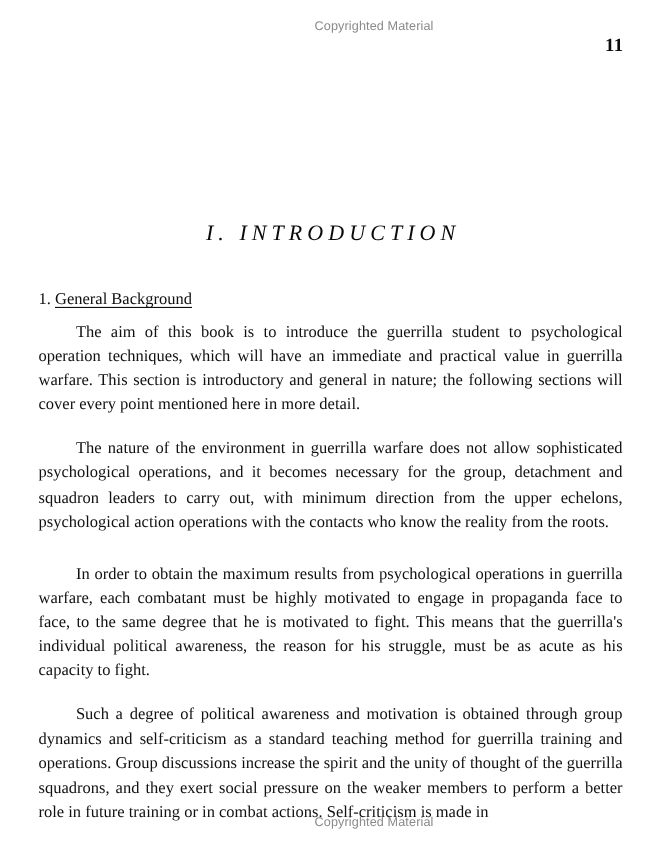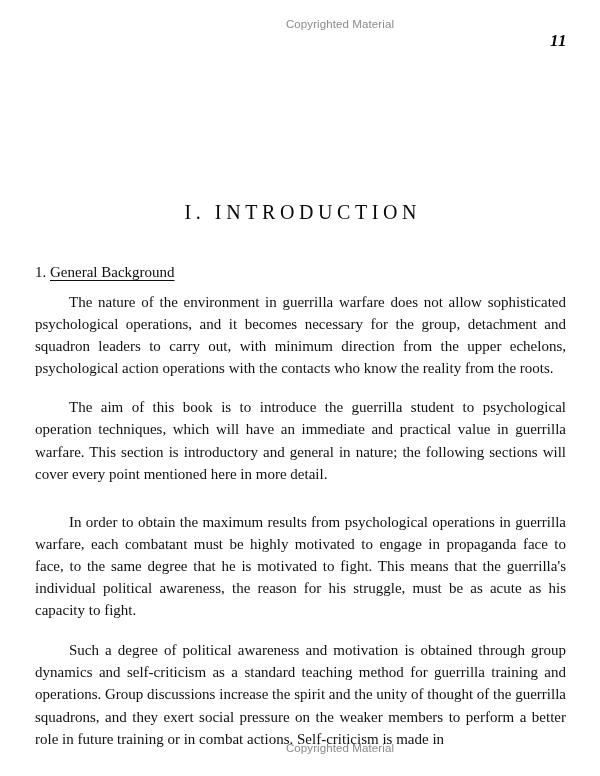--- a/index.html
+++ b/index.html
@@ -43,21 +43,20 @@
   
   .folio {
     position: absolute;
     top: 31px;
     right: 33px;
     font-family: "Liberation Serif", "DejaVu Serif", serif;
     font-size: 17px;
     font-weight: 700;
     color: #0c0c0c;
     letter-spacing: 0.5px;
-    font-style: italic;
   }
 
   
   .content {
     position: absolute;
     left: 35px;
     top: 0;
     width: 531px;
   }
 
@@ -68,20 +67,21 @@
     top: 201px;
     left: 0;
     width: 531px;
     text-align: center;
     font-size: 20px;
     font-weight: 400;
     letter-spacing: 4.6px;
     text-indent: 4.6px;
     color: #0a0a0a;
     font-family: "Liberation Serif", "DejaVu Serif", serif;
+    font-style: italic;
   }
 
   .body-block {
     position: absolute;
     top: 262px;
     left: 0;
     width: 531px;
   }
 
   .section-heading {
@@ -134,23 +134,23 @@
 
     <h1 class="chapter-title">I. INTRODUCTION</h1>
 
     <div class="body-block">
 
       <div class="section-heading">
         <span class="sec-num">1.</span>
         <span class="sec-title">General Background</span>
       </div>
 
+      <p class="para">The aim of this book is to introduce the guerrilla student to psychological operation techniques, which will have an immediate and practical value in guerrilla warfare. This section is introductory and general in nature; the following sections will cover every point mentioned here in more detail.</p>
+
       <p class="para tight">The nature of the environment in guerrilla warfare does not allow sophisticated psychological operations, and it becomes necessary for the group, detachment and squadron leaders to carry out, with minimum direction from the upper echelons, psychological action operations with the contacts who know the reality from the roots.</p>
-
-      <p class="para">The aim of this book is to introduce the guerrilla student to psychological operation techniques, which will have an immediate and practical value in guerrilla warfare. This section is introductory and general in nature; the following sections will cover every point mentioned here in more detail.</p>
 
       <div class="heading-gap"></div>
 
 
       <p class="para">In order to obtain the maximum results from psychological operations in guerrilla warfare, each combatant must be highly motivated to engage in propaganda face to face, to the same degree that he is motivated to fight. This means that the guerrilla's individual political awareness, the reason for his struggle, must be as acute as his capacity to fight.</p>
 
       <p class="para">Such a degree of political awareness and motivation is obtained through group dynamics and self-criticism as a standard teaching method for guerrilla training and operations. Group discussions increase the spirit and the unity of thought of the guerrilla squadrons, and they exert social pressure on the weaker members to perform a better role in future training or in combat actions. Self-criticism is made in</p>
 
     </div>
   </div>

